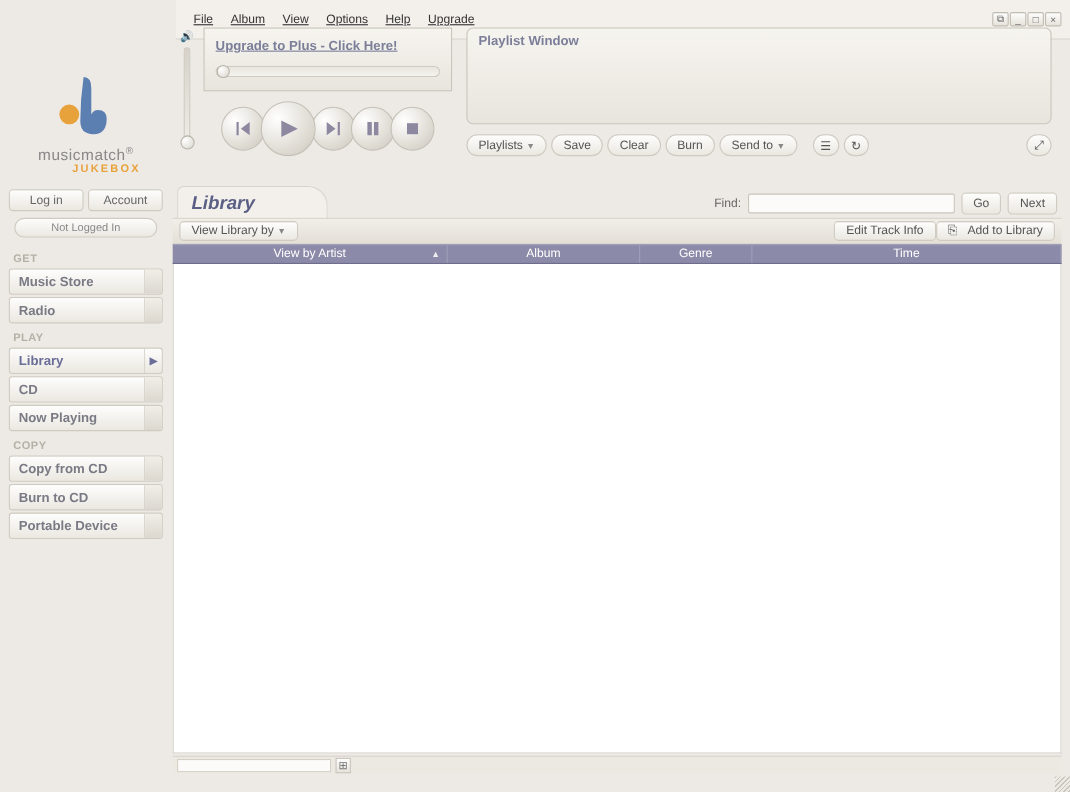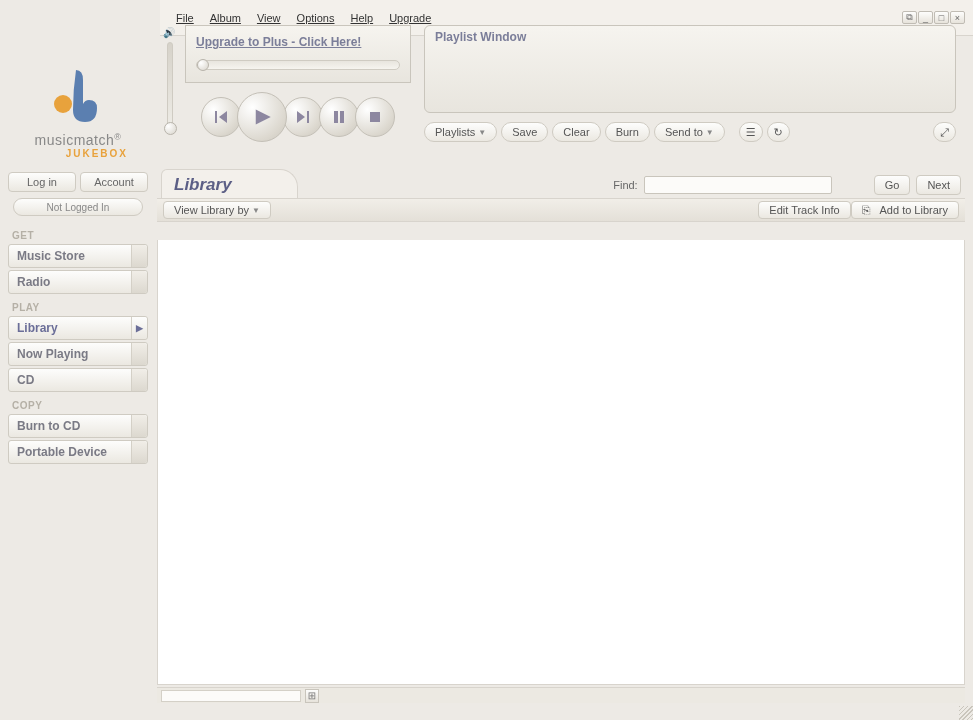--- a/index.html
+++ b/index.html
@@ -180,58 +180,71 @@
       <span>Radio</span>
       <span class="cap"></span>
     </div>
 
   <div class="nav-heading">PLAY</div>
   <div class="nav-btn active">
       <span>Library</span>
       <span class="cap">▶</span>
     </div>
   <div class="nav-btn">
+      <span>CD</span>
+      <span class="cap"></span>
+    </div>
+  <div class="nav-btn">
       <span>Now Playing</span>
       <span class="cap"></span>
     </div>
-  <div class="nav-btn">
-      <span>CD</span>
-      <span class="cap"></span>
-    </div>
 
   <div class="nav-heading">COPY</div>
+  <div class="nav-btn">
+      <span>Copy from CD</span>
+      <span class="cap"></span>
+    </div>
   <div class="nav-btn">
       <span>Burn to CD</span>
       <span class="cap"></span>
     </div>
   <div class="nav-btn">
       <span>Portable Device</span>
       <span class="cap"></span>
     </div>
 </div>
 
 <div class="library-panel">
   <div class="lib-tab">
     <span class="lib-title">Library</span>
   </div>
   <div class="find-row">
     <span class="find-label">Find:</span>
     <input class="find-input" style="">
-    <div class="pill-btn" style="border-radius:4px;margin-left:36px;">Go</div>
+    <div class="pill-btn" style="border-radius:4px;">Go</div>
     <div class="pill-btn" style="border-radius:4px;">Next</div>
   </div>
   <div class="lib-toolbar">
     <div class="pill-btn">
         <span>View Library by</span>
         <span class="tri">▼</span>
       </div>
     <div class="spacer-flex"></div>
     <div class="pill-btn">Edit Track Info</div>
     <div class="pill-btn"><span>⎘</span>&nbsp;<span>Add to Library</span></div>
   </div>
+  <div class="col-headers">
+    <div class="col-h" style="width:250px;">
+        <span>View by Artist</span>
+        <span class="sort">▲</span>
+      </div>
+    <div class="col-h" style="width:175px;">Album</div>
+    <div class="col-h" style="width:102px;">Genre</div>
+    <div class="col-h" style="flex:1;">Time</div>
+  </div>
   <div class="lib-content"></div>
   <div class="lib-status">
     <div class="field"></div>
     <div class="plusbtn">⊞</div>
   </div>
 </div>
 
 <div class="resize-grip"></div>
 
 </body></html>

